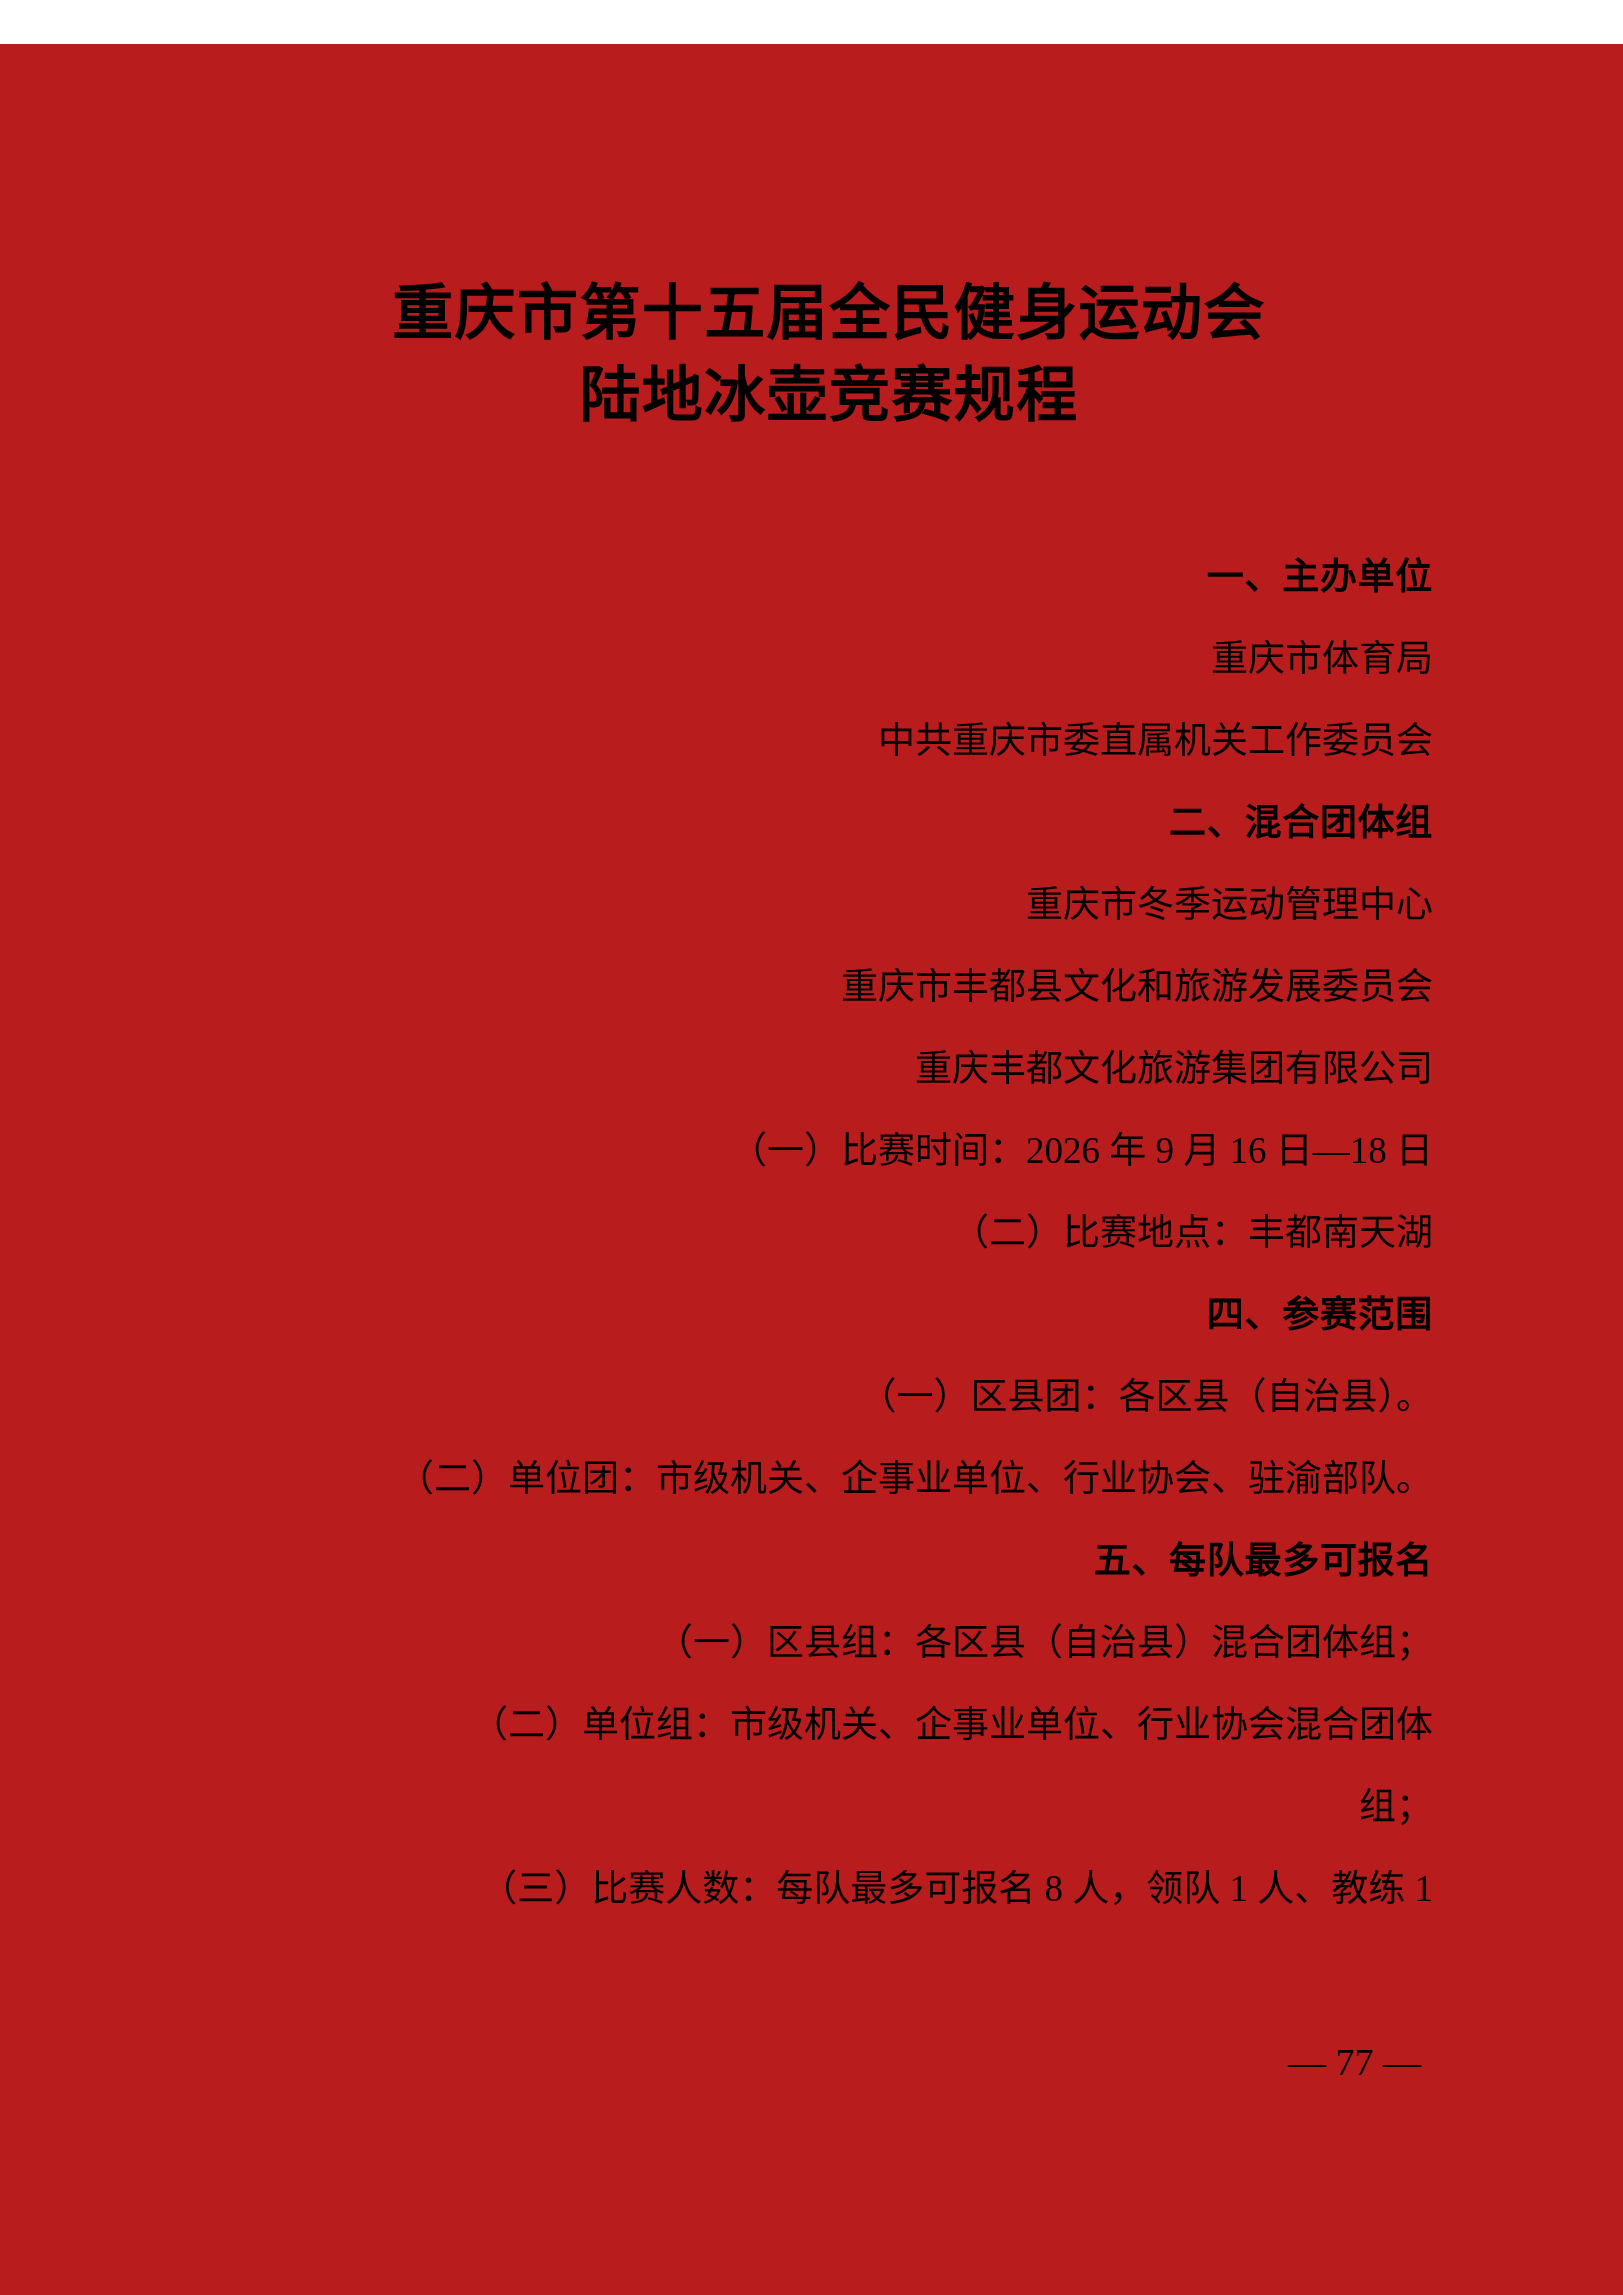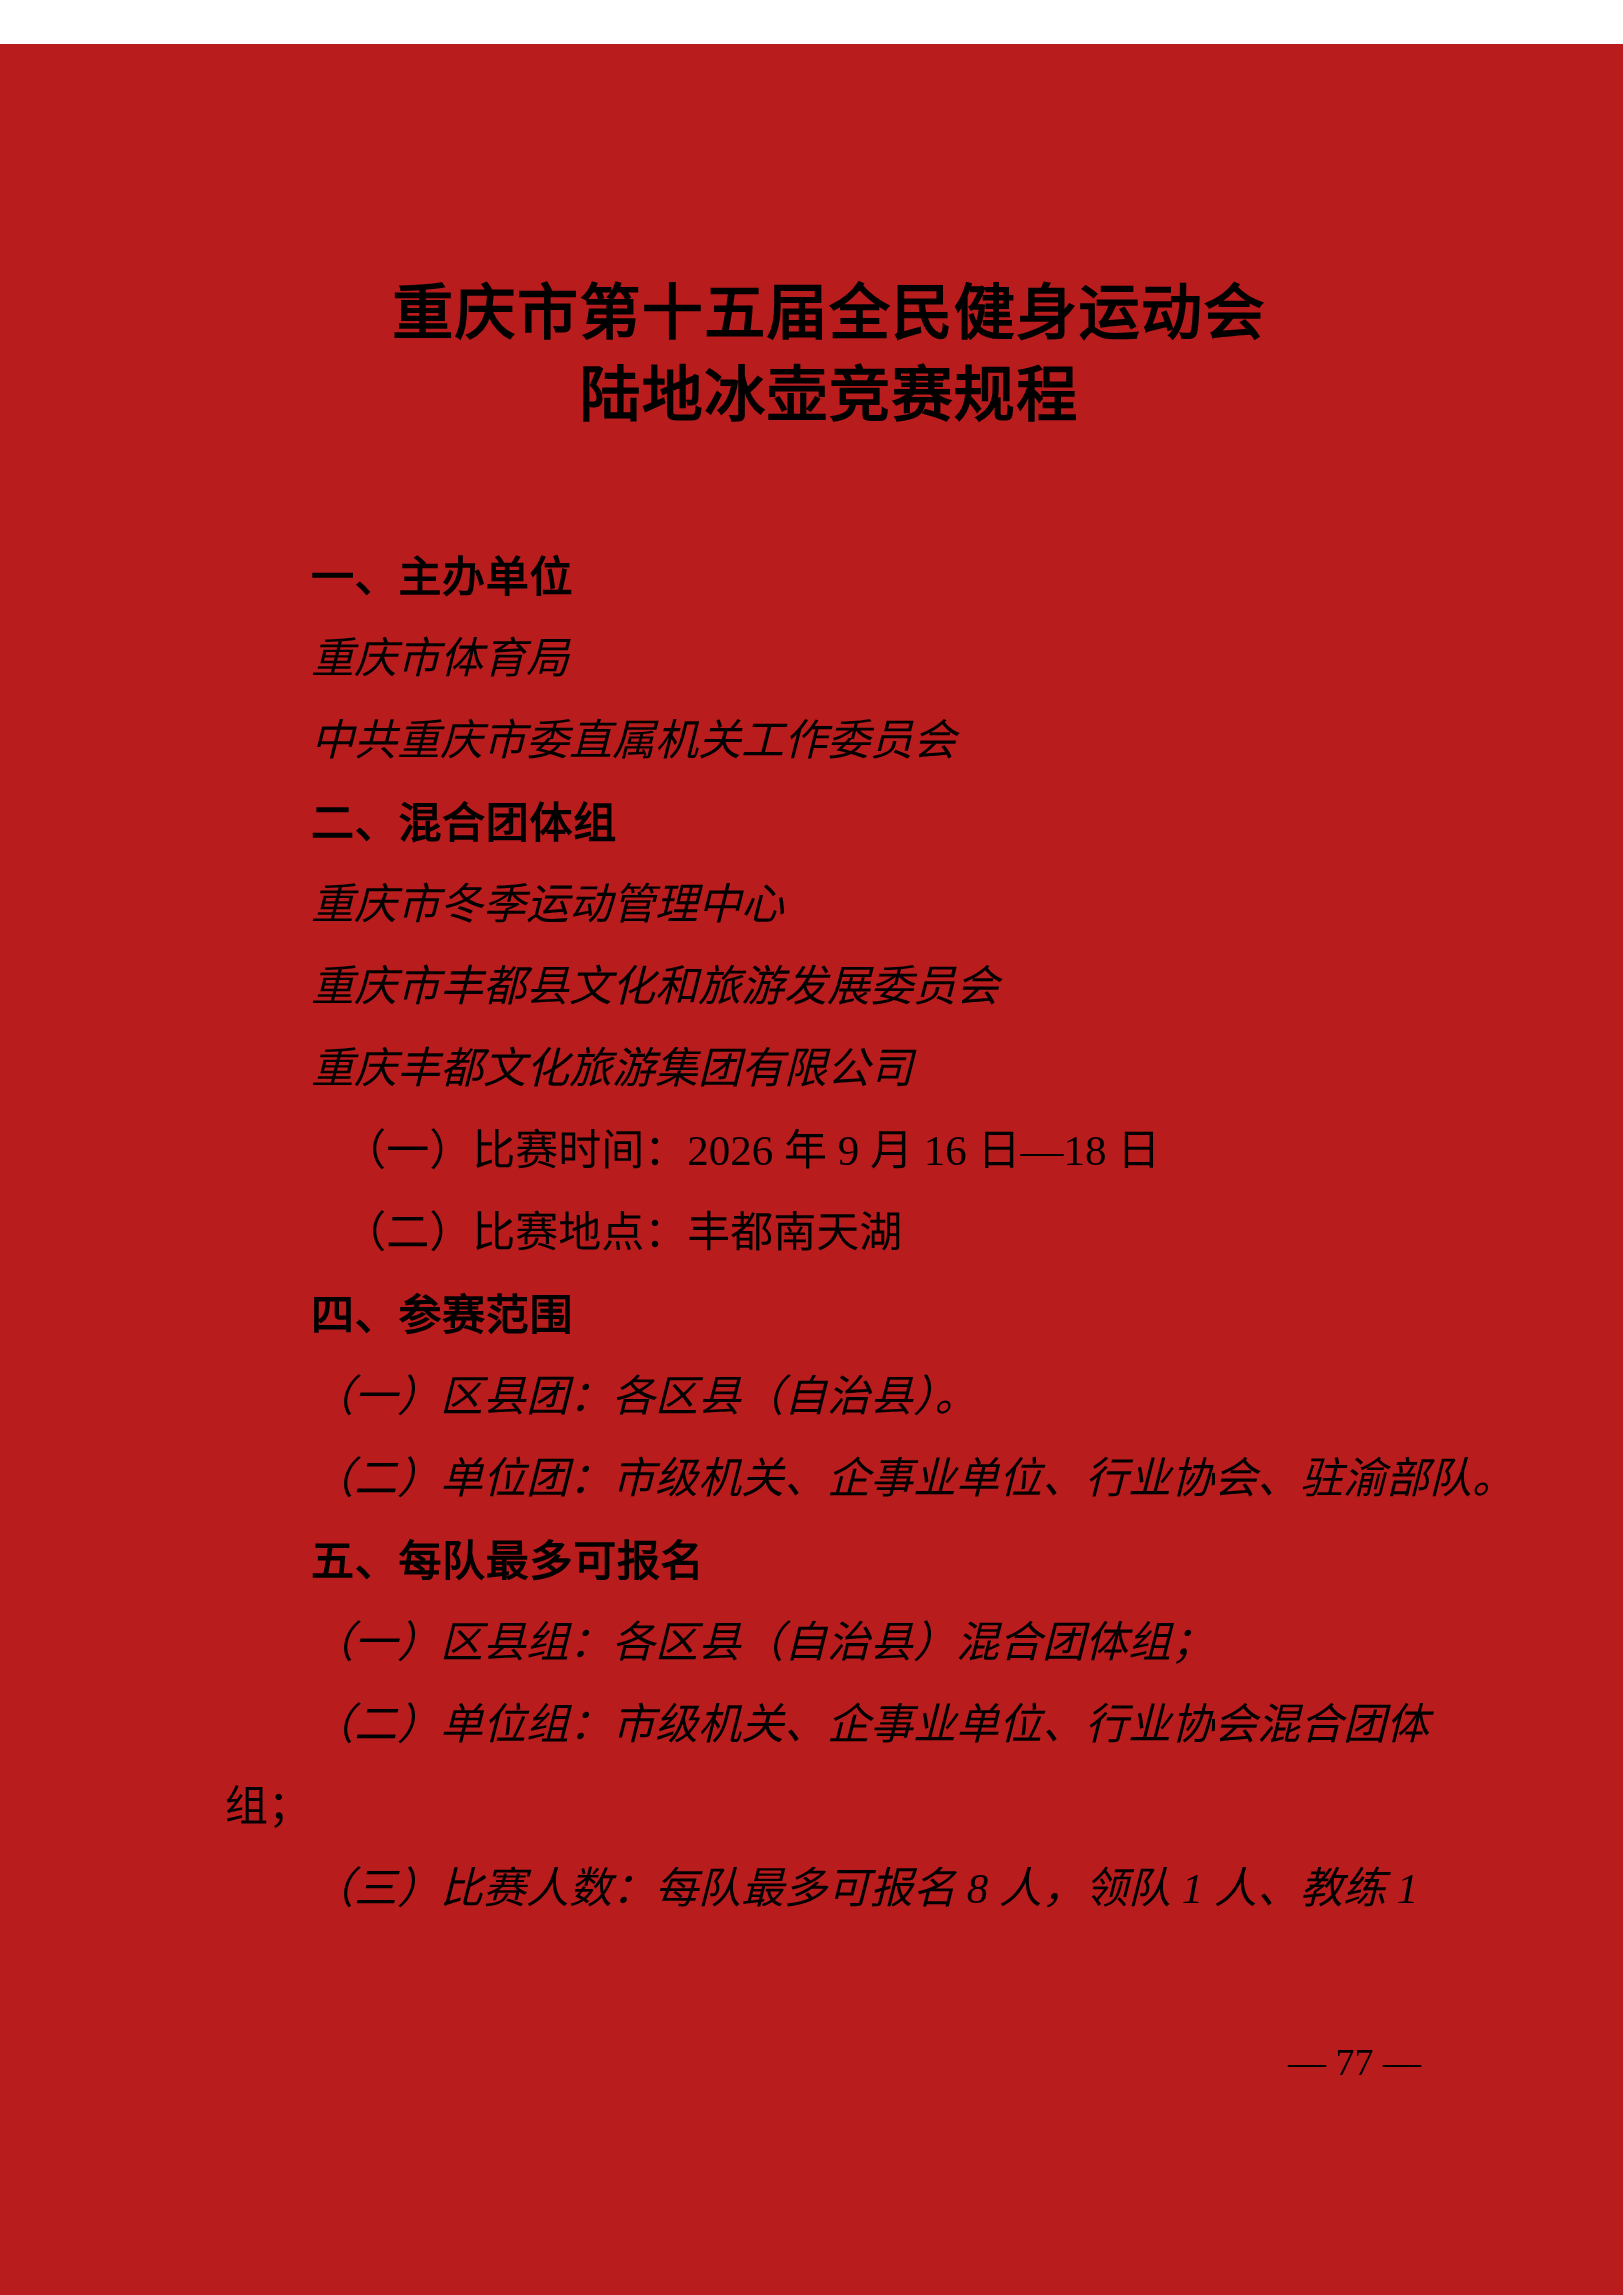--- a/index.html
+++ b/index.html
@@ -29,38 +29,38 @@
     line-height: 82px;
     letter-spacing: 1.4px;
     font-family: "Liberation Serif", "DejaVu Serif", serif;
   }
   
   .body-block {
     position: absolute;
     left: 225px;
     top: 492px;
     width: 1208px;
-    font-size: 43px;
+    font-size: 37px;
     line-height: 82px;
+    text-align: right;
   }
   .line {
     height: 82px;
     white-space: nowrap;
   }
   
   .heading {
     font-weight: bold;
     font-family: "Liberation Sans", "DejaVu Sans", sans-serif;
     text-indent: 2em;
     letter-spacing: 0.7px;
   }
   
   .para {
     text-indent: 2em;
-    font-style: italic;
   }
   
   .para-alt {
     text-indent: 2.75em;
   }
   
   .para-cont {
     text-indent: 0;
   }
   .page-number {

